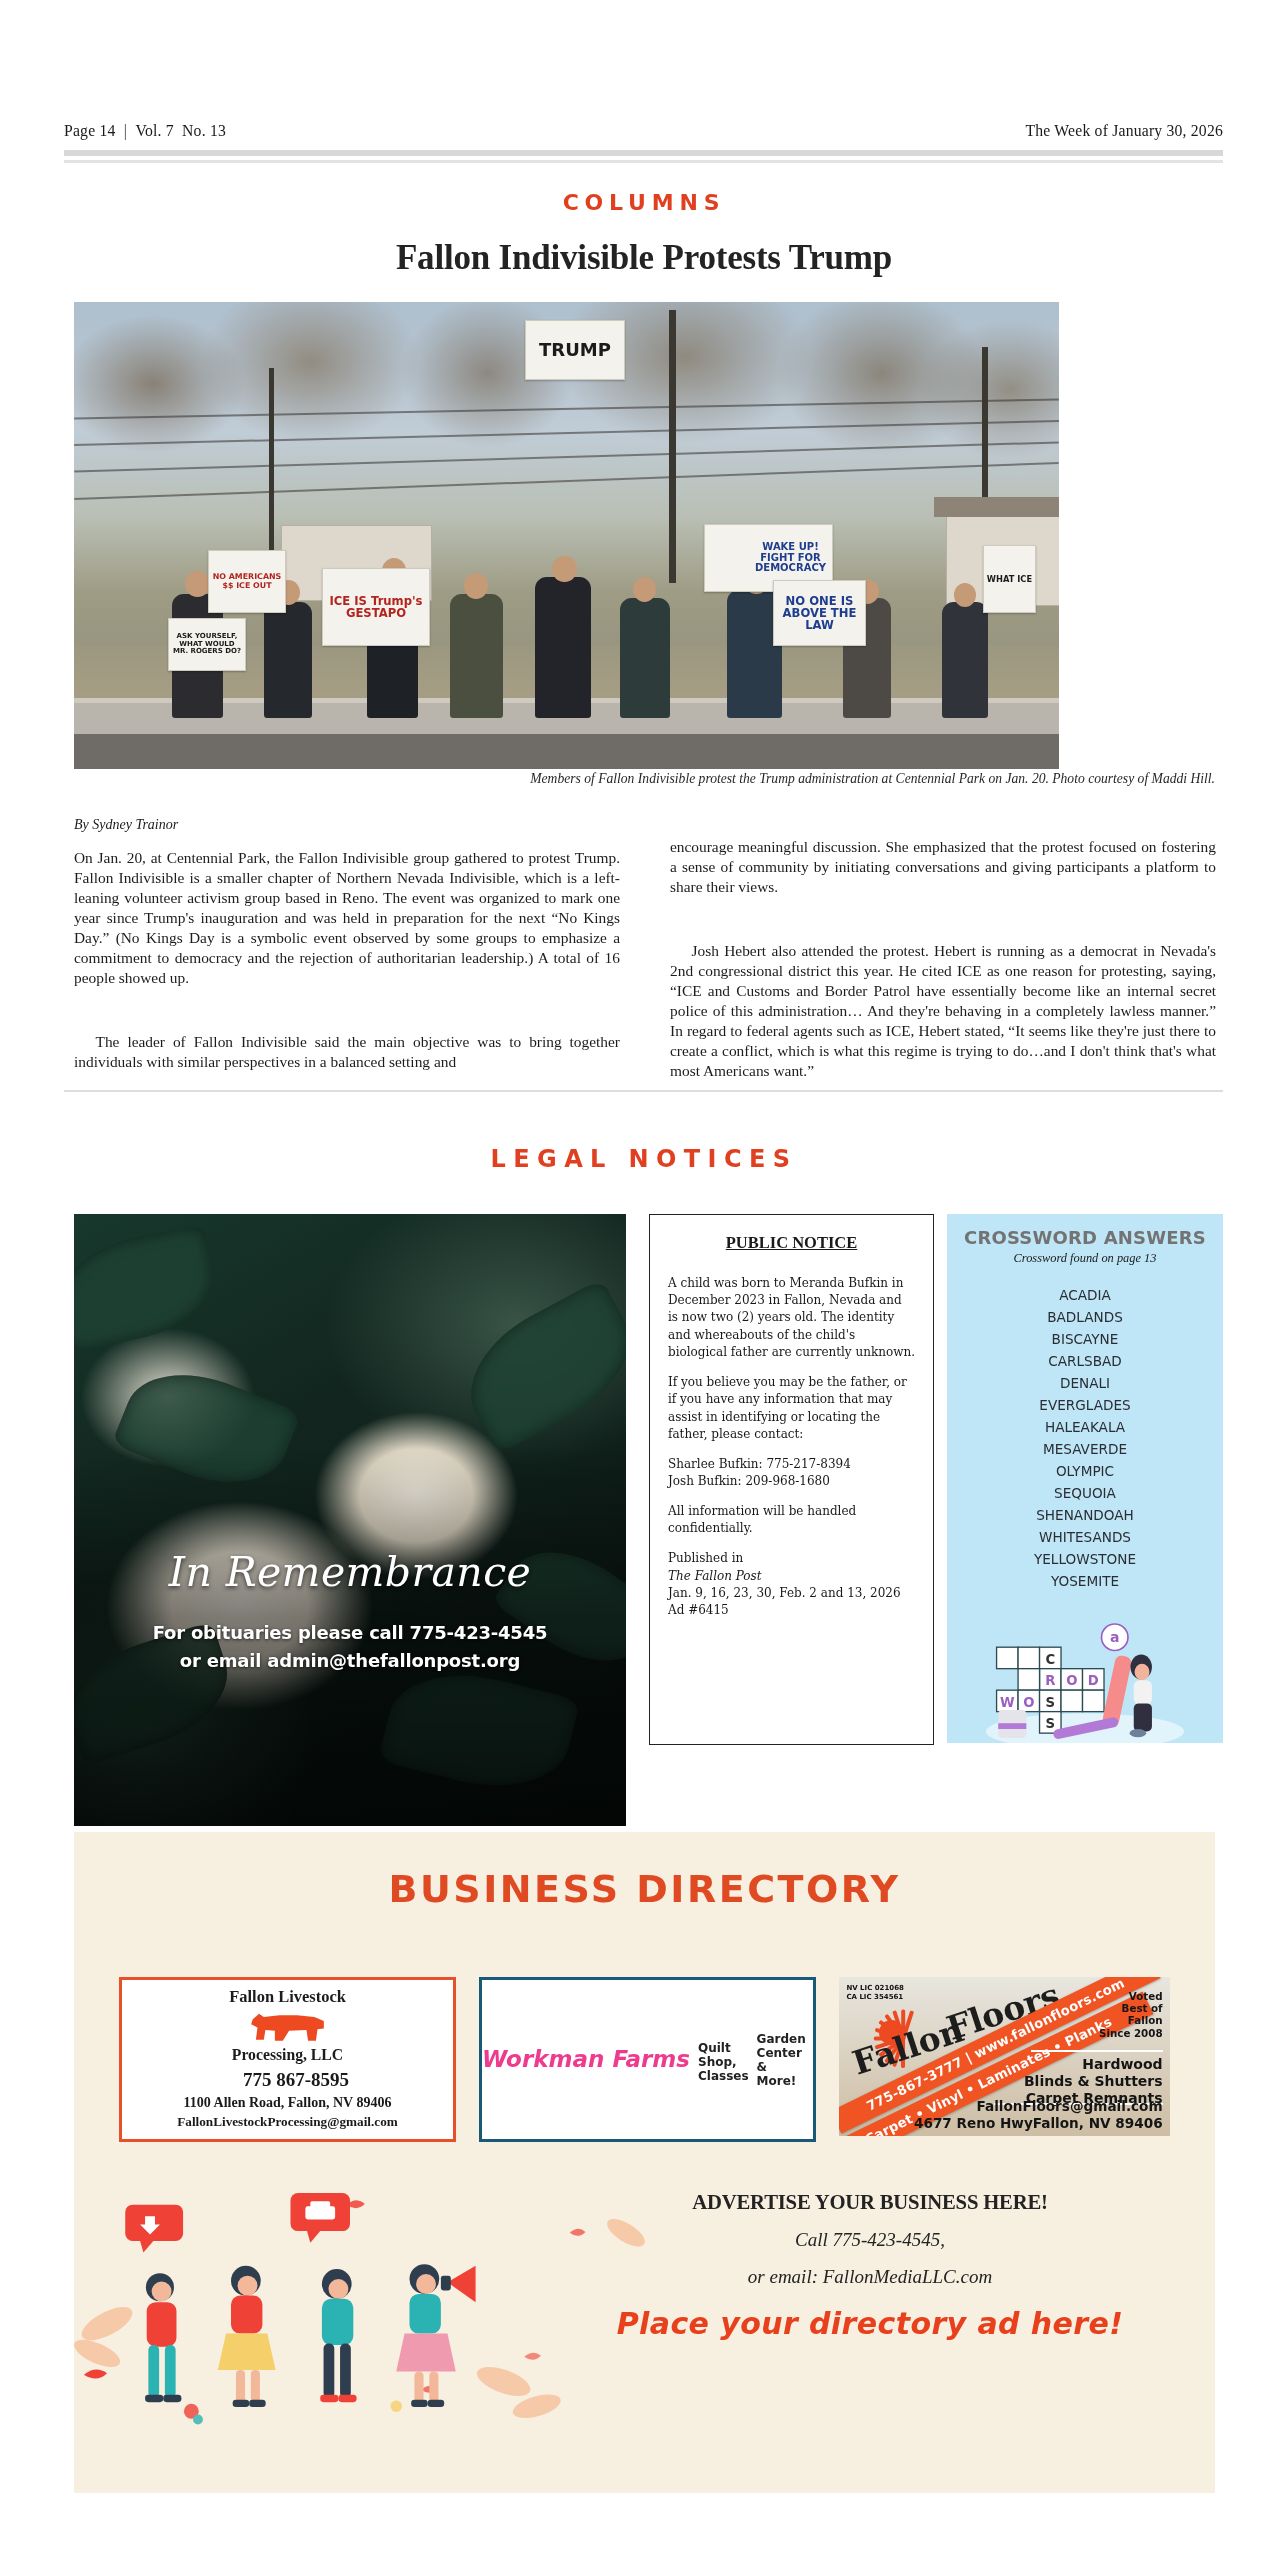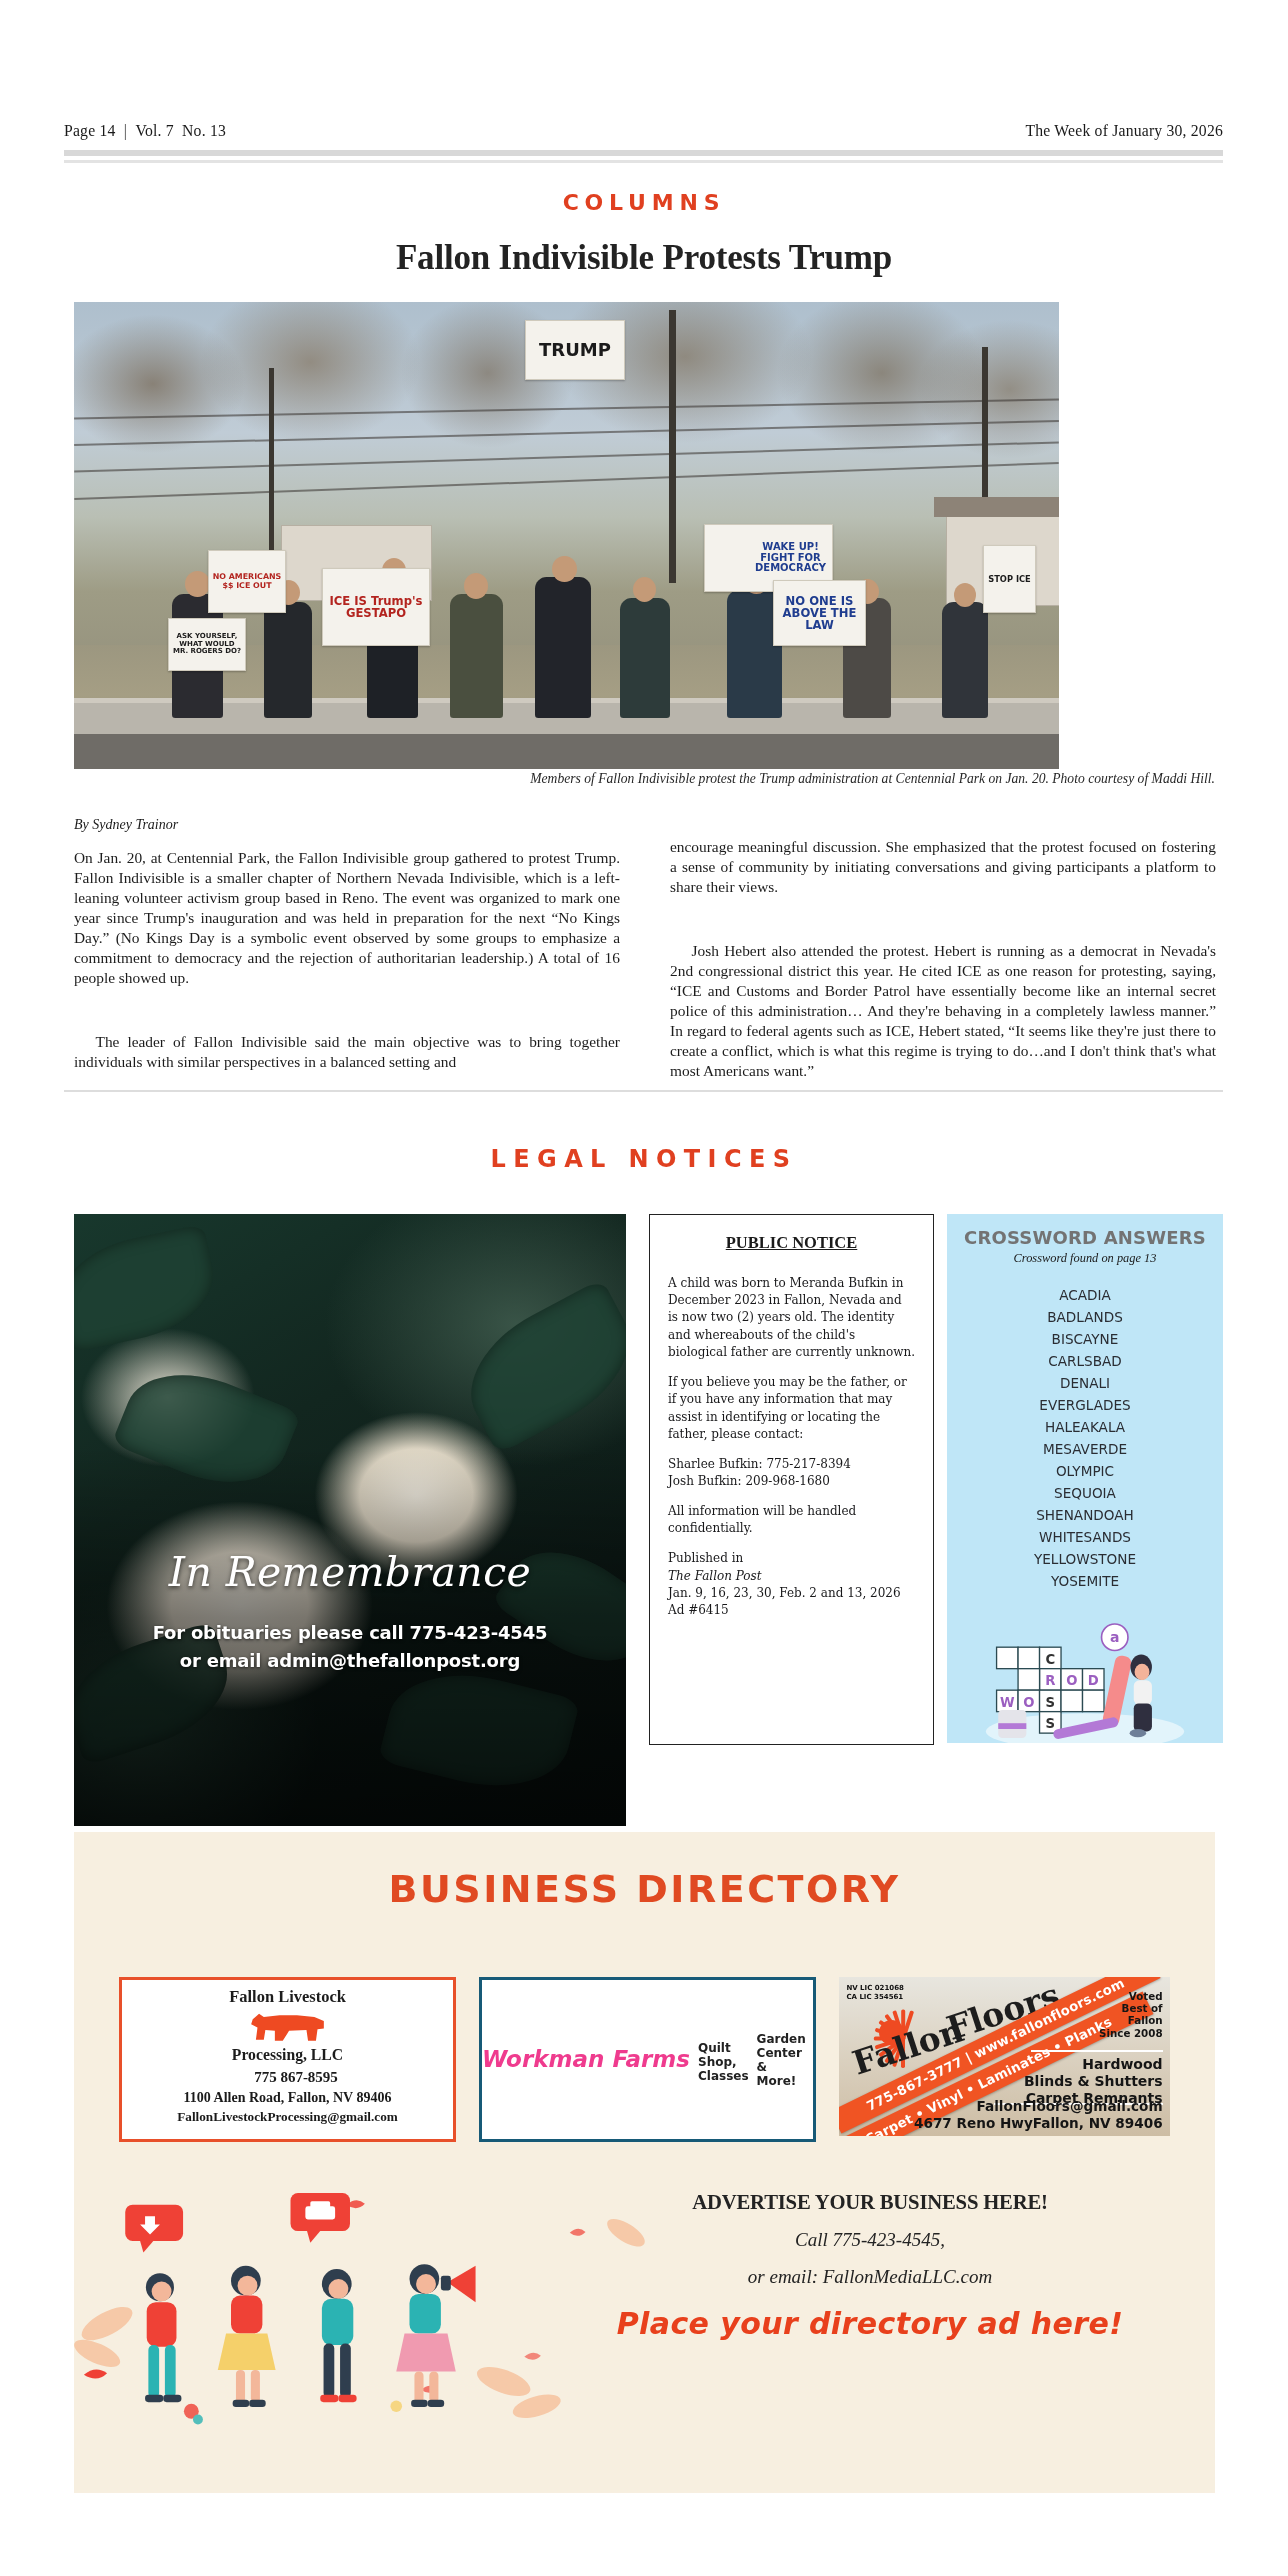--- a/index.html
+++ b/index.html
@@ -171,21 +171,21 @@
     font-weight:bold;font-size:38px;letter-spacing:2.5px;margin-top:35px;
   }
   .ads{position:absolute;left:0;top:145px;width:100%;display:flex;justify-content:center;gap:23px;}
 
   .ad{position:relative;width:331px;height:159px;background:#fff;overflow:hidden;}
   .ad1{border:3.3px solid #e8502a;display:flex;flex-direction:column;align-items:center;justify-content:flex-start;}
   .ad1 .arc{font-family:"Liberation Serif", serif;font-weight:bold;font-size:15.7px;color:#1c1c1c;}
   .cowrow{display:flex;align-items:center;gap:5px;margin-top:-1.7px;}
   .cow{width:79px;height:41px;background:#ee4a22;
     clip-path:polygon(6% 36%,14% 22%,20% 30%,40% 26%,62% 26%,84% 30%,96% 40%,96% 58%,88% 60%,86% 88%,76% 88%,74% 62%,52% 64%,44% 88%,34% 88%,34% 64%,22% 62%,20% 86%,10% 86%,12% 56%,4% 48%);}
-  .ad1 .phone{font-family:"Liberation Serif", serif;font-weight:bold;font-size:15px;margin-top:5px;margin-left:17px;}
+  .ad1 .phone{font-family:"Liberation Serif", serif;font-weight:bold;font-size:19px;margin-top:5px;margin-left:17px;}
   .ad1 .addr{font-family:"Liberation Serif", serif;font-weight:bold;font-size:14px;line-height:1.22;text-align:center;margin-top:3.3px;}
 
   .ad2{border:3.3px solid #175a77;display:flex;}
   .ad2 .strip{width:69px;height:100%;
     background:
       repeating-linear-gradient(115deg,#2c3f88 0 10px,#d8512f 10px 18px,#e0a63a 18px 26.5px,#7a8cc9 26.5px 36px,#c2366b 36px 45px);
   }
   .ad2 .strip.right{
     background:
       radial-gradient(circle 15px at 30% 18%, #e8b41e, #caa01a 60%, rgba(0,0,0,0) 62%),
@@ -296,21 +296,21 @@
     <div class="sign red" style="left:248px;top:266px;width:106px;height:76px;font-size:11.6px;">
       <span>ICE IS Trump's GESTAPO</span>
       </div>
     <div class="sign blue" style="left:630px;top:222px;width:83px;height:66px;font-size:10px;padding-left:44px;">
       <span>WAKE UP! FIGHT FOR DEMOCRACY</span>
       </div>
     <div class="sign blue" style="left:699px;top:278px;width:91px;height:64px;font-size:11.6px;">
       <span>NO ONE IS ABOVE THE LAW</span>
       </div>
     <div class="sign" style="left:909px;top:243px;width:51px;height:66px;font-size:8.3px;">
-      <span>STOP ICE</span>
+      <span>WHAT ICE</span>
       </div>
   </div>
 
   <div class="caption">Members of Fallon Indivisible protest the Trump administration at Centennial Park on Jan. 20. Photo courtesy of Maddi Hill.</div>
 
   <div class="byline">By Sydney Trainor</div>
 
   <div class="col" id="col-left">
     <p>On Jan. 20, at Centennial Park, the Fallon Indivisible group gathered to protest Trump. Fallon Indivisible is a smaller chapter of Northern Nevada Indivisible, which is a left-leaning volunteer activism group based in Reno. The event was organized to mark one year since Trump's inauguration and was held in preparation for the next “No Kings Day.” (No Kings Day is a symbolic event observed by some groups to emphasize a commitment to democracy and the rejection of authoritarian leadership.) A total of 16 people showed up.</p>
     <p>The leader of Fallon Indivisible said the main objective was to bring together individuals with similar perspectives in a balanced setting and</p>

